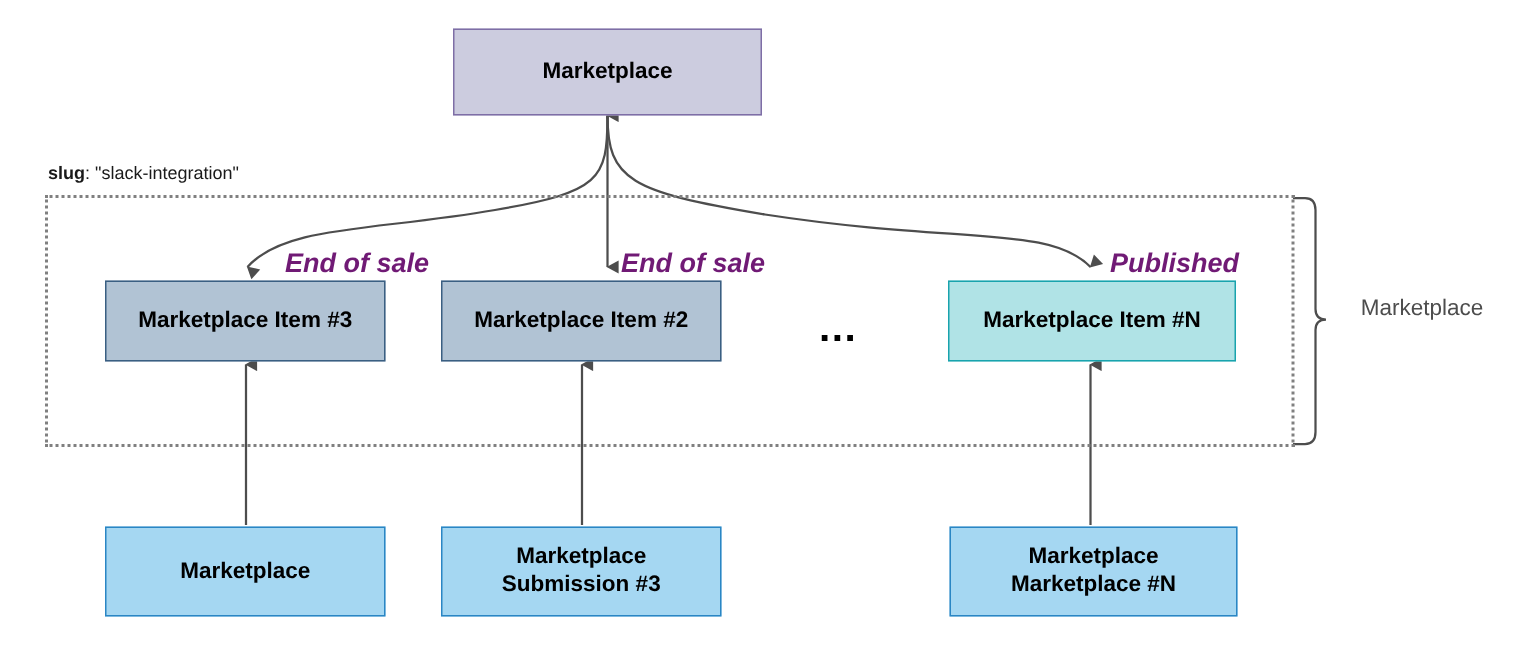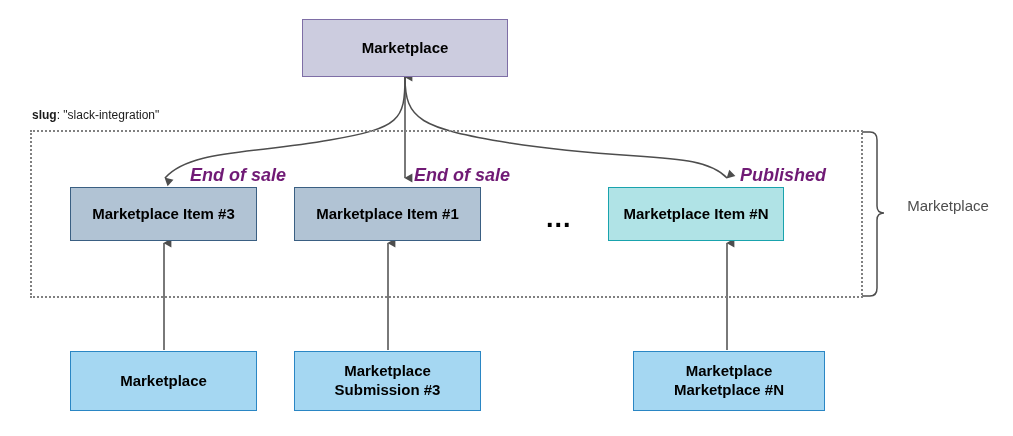--- a/index.html
+++ b/index.html
@@ -132,24 +132,24 @@
 
   <div class="dotted-group" style="left:30px; top:130px; width:833px; height:168px;"></div>
 
   <div class="group-label" style="left:32px; top:108px;"><b>slug</b><span>: </span><span>"slack-integration"</span></div>
 
   <div class="node node-root" style="left:302px; top:19px; width:206px; height:58px;">Marketplace</div>
 
   <div class="node node-item" style="left:70px; top:187px; width:187px; height:54px;">Marketplace Item #3</div>
   <div class="edge-label" style="left:190px; top:165px;">End of sale</div>
 
-  <div class="node node-item" style="left:294px; top:187px; width:187px; height:54px;">Marketplace Item #1</div>
+  <div class="node node-item" style="left:294px; top:187px; width:187px; height:54px;">Marketplace Item #2</div>
   <div class="edge-label" style="left:414px; top:165px;">End of sale</div>
 
-  <div class="node node-item-active" style="left:608px; top:187px; width:176px; height:54px;">Marketplace Item #N</div>
+  <div class="node node-item-active" style="left:632px; top:187px; width:192px; height:54px;">Marketplace Item #N</div>
   <div class="edge-label" style="left:740px; top:165px;">Published</div>
 
   <div class="ellipsis" style="left:546px; top:205px;">...</div>
 
   <div class="node node-submission" style="left:70px; top:351px; width:187px; height:60px;">
     <div>
       <div>Marketplace</div>
     </div>
   </div>
 

